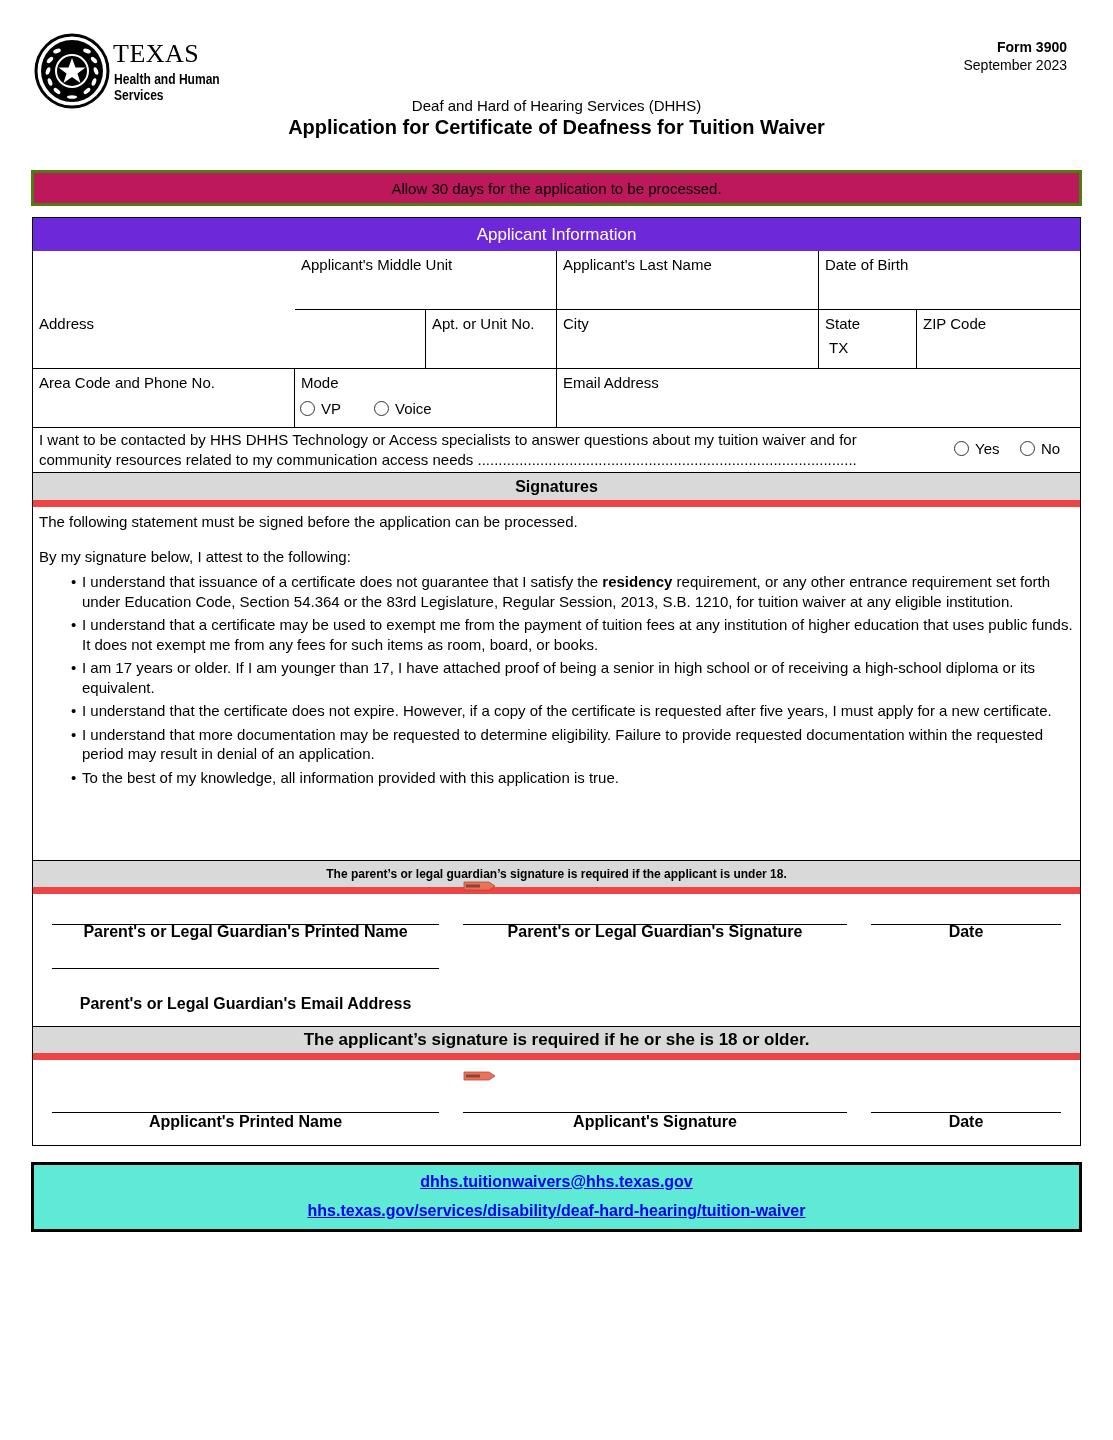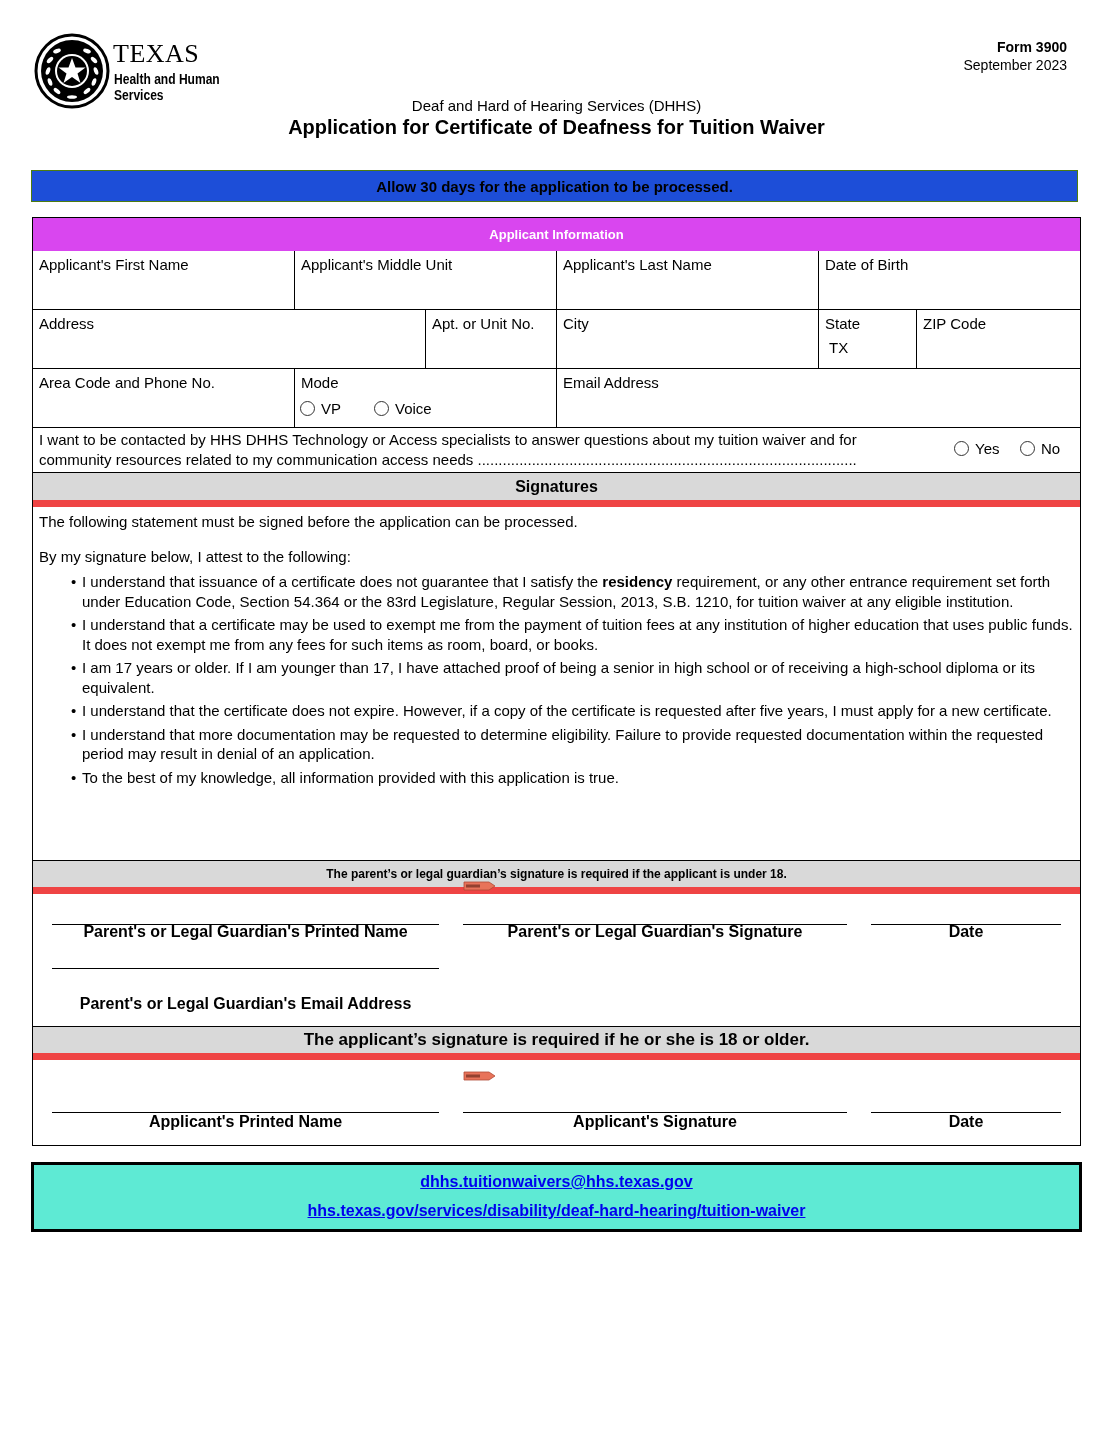--- a/index.html
+++ b/index.html
@@ -16,31 +16,31 @@
   #logo .hhs1 { position: absolute; left: 80px; top: 38px; font-family: "Liberation Sans", sans-serif; font-weight: bold; font-size: 14px; line-height: 16px; transform: scaleX(0.86); transform-origin: left; white-space: nowrap; }
   #logo .hhs2 { position: absolute; left: 80px; top: 54px; font-family: "Liberation Sans", sans-serif; font-weight: bold; font-size: 14px; line-height: 16px; transform: scaleX(0.86); transform-origin: left; white-space: nowrap; }
 
   #form-no { right: 46px; top: 39px; font-size: 14px; font-weight: bold; text-align: right; }
   #form-date { right: 46px; top: 57px; font-size: 14px; text-align: right; }
 
   #subtitle { left: 0; width: 1113px; top: 97px; text-align: center; font-size: 15px; }
   #title { left: 0; width: 1113px; top: 116px; text-align: center; font-size: 20px; font-weight: bold; }
 
   
-  #notice { left: 31px; top: 170px; width: 1045px; height: 30px; border: 1px solid #4d7c0f; background: #1d4ed8;
-            display: flex; align-items: center; justify-content: center; font-weight: bold; font-size: 15px; }
+  #notice { left: 31px; top: 170px; width: 1045px; height: 30px; border: 3px solid #4d7c0f; background: #be185d;
+            display: flex; align-items: center; justify-content: center; font-weight: normal; font-size: 15px; }
 
   
   #form { left: 32px; top: 217px; width: 1047px; height: 927px; border: 1px solid #000; }
   .cell { position: absolute; border-right: 1px solid #000; border-bottom: 1px solid #000; box-sizing: border-box; }
   .lbl { position: absolute; left: 6px; top: 5px; font-size: 15px; white-space: nowrap; }
   .val { position: absolute; left: 10px; top: 29px; font-size: 15px; }
 
-  #ai-header { position: absolute; left: 0; top: 0; width: 1047px; height: 33px; background: #d946ef; color: #fff;
-               display: flex; align-items: center; justify-content: center; font-weight: bold; font-size: 13px; }
+  #ai-header { position: absolute; left: 0; top: 0; width: 1047px; height: 33px; background: #6d28d9; color: #fff;
+               display: flex; align-items: center; justify-content: center; font-weight: normal; font-size: 17px; }
 
   .radio { display: inline-block; width: 15px; height: 15px; border: 1px solid #333; border-radius: 50%; box-sizing: border-box; vertical-align: -2px; margin-right: 6px; }
   .radio-opt { position: absolute; font-size: 15px; white-space: nowrap; }
 
   .graybar { position: absolute; left: 0; width: 1047px; background: #d9d9d9; border-top: 1px solid #000; border-bottom: 7px solid #ef4444; box-sizing: border-box;
              display: flex; align-items: center; justify-content: center; font-weight: bold; }
 
   .txt { position: absolute; font-size: 15px; line-height: 19.5px; }
   .bullets { position: absolute; left: 38px; top: 354px; width: 1005px; margin: 0; padding: 0; list-style: none; }
   .bullets li { font-size: 15px; line-height: 19.5px; padding-left: 11px; text-indent: -11px; margin-bottom: 4px; }
@@ -86,24 +86,20 @@
 <div id="form-no" class="abs">Form 3900</div>
 <div id="form-date" class="abs">September 2023</div>
 <div id="subtitle" class="abs">Deaf and Hard of Hearing Services (DHHS)</div>
 <div id="title" class="abs">Application for Certificate of Deafness for Tuition Waiver</div>
 
 <div id="notice" class="abs">Allow 30 days for the application to be processed.</div>
 
 <div id="form" class="abs">
   <div id="ai-header">Applicant Information</div>
 
-  <div class="cell" style="left:0;top:33px;width:262px;height:59px;">
-    <span class="lbl">Applicant's First Name</span>
-    <span class="val"></span>
-  </div>
   <div class="cell" style="left:262px;top:33px;width:262px;height:59px;">
     <span class="lbl">Applicant's Middle Unit</span>
     <span class="val"></span>
   </div>
   <div class="cell" style="left:524px;top:33px;width:262px;height:59px;">
     <span class="lbl">Applicant's Last Name</span>
     <span class="val"></span>
   </div>
   <div class="cell" style="left:786px;top:33px;width:261px;height:59px;border-right:none;">
     <span class="lbl">Date of Birth</span>

